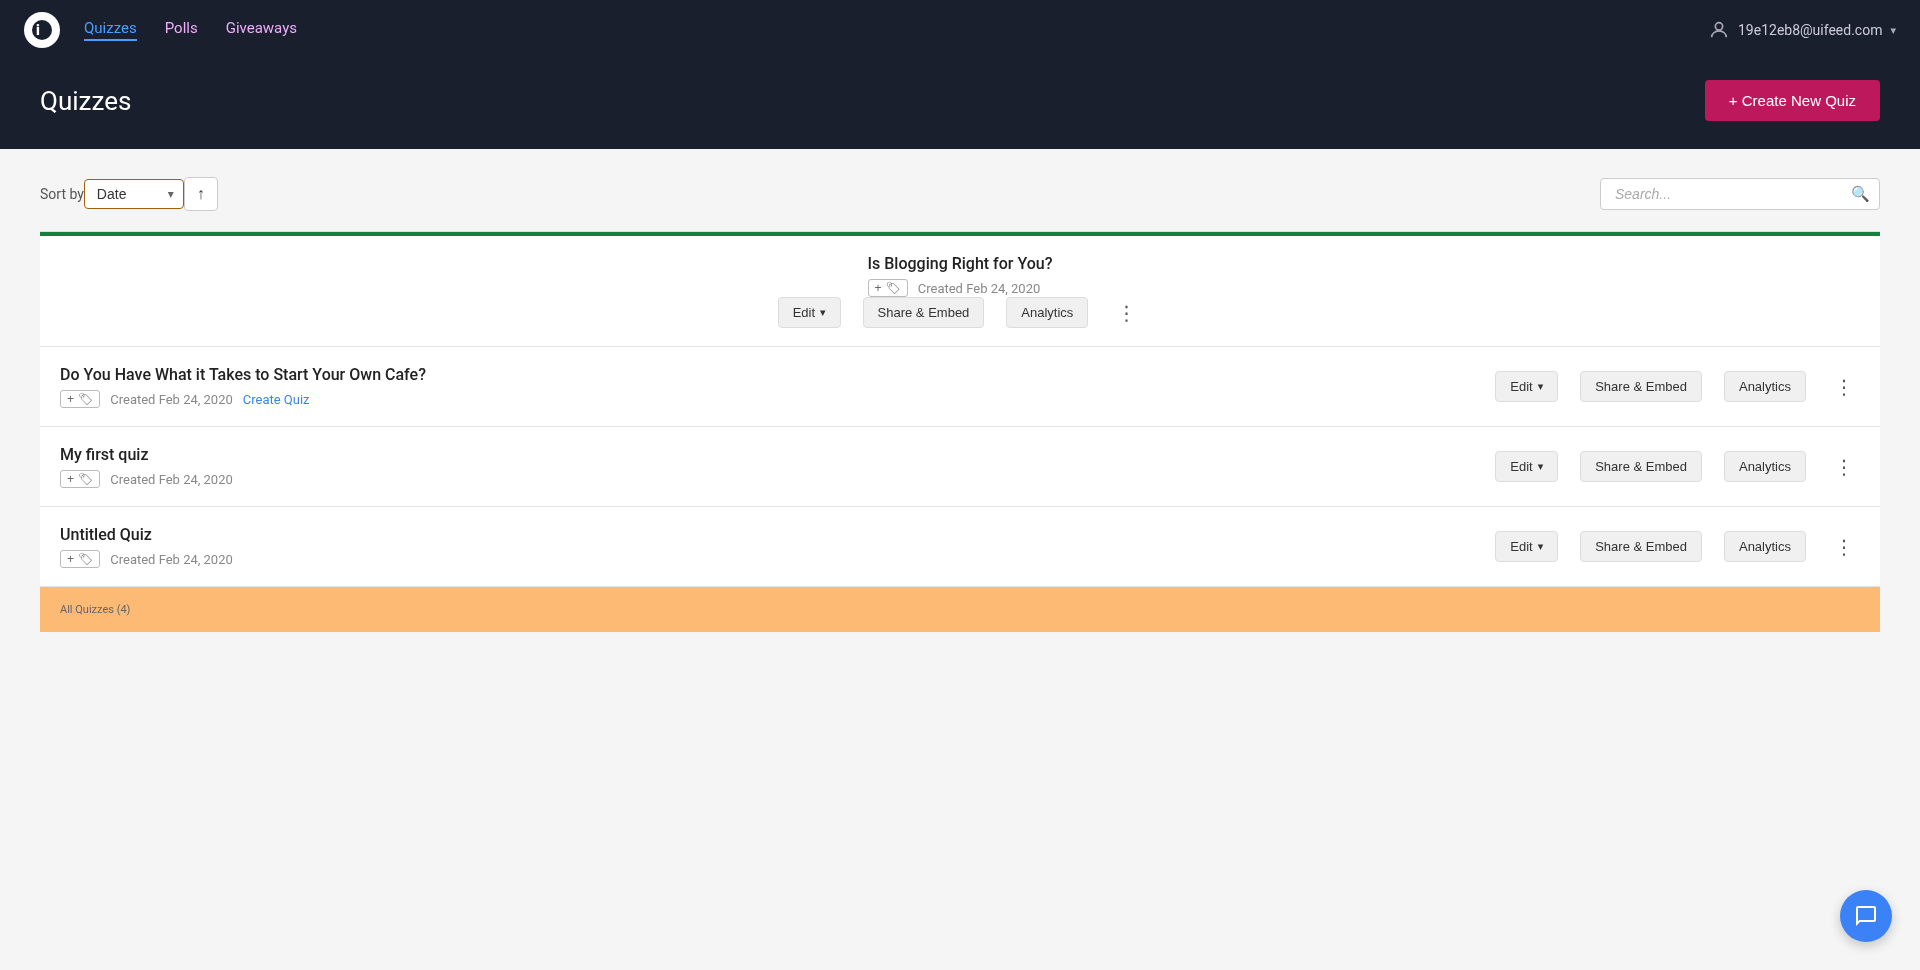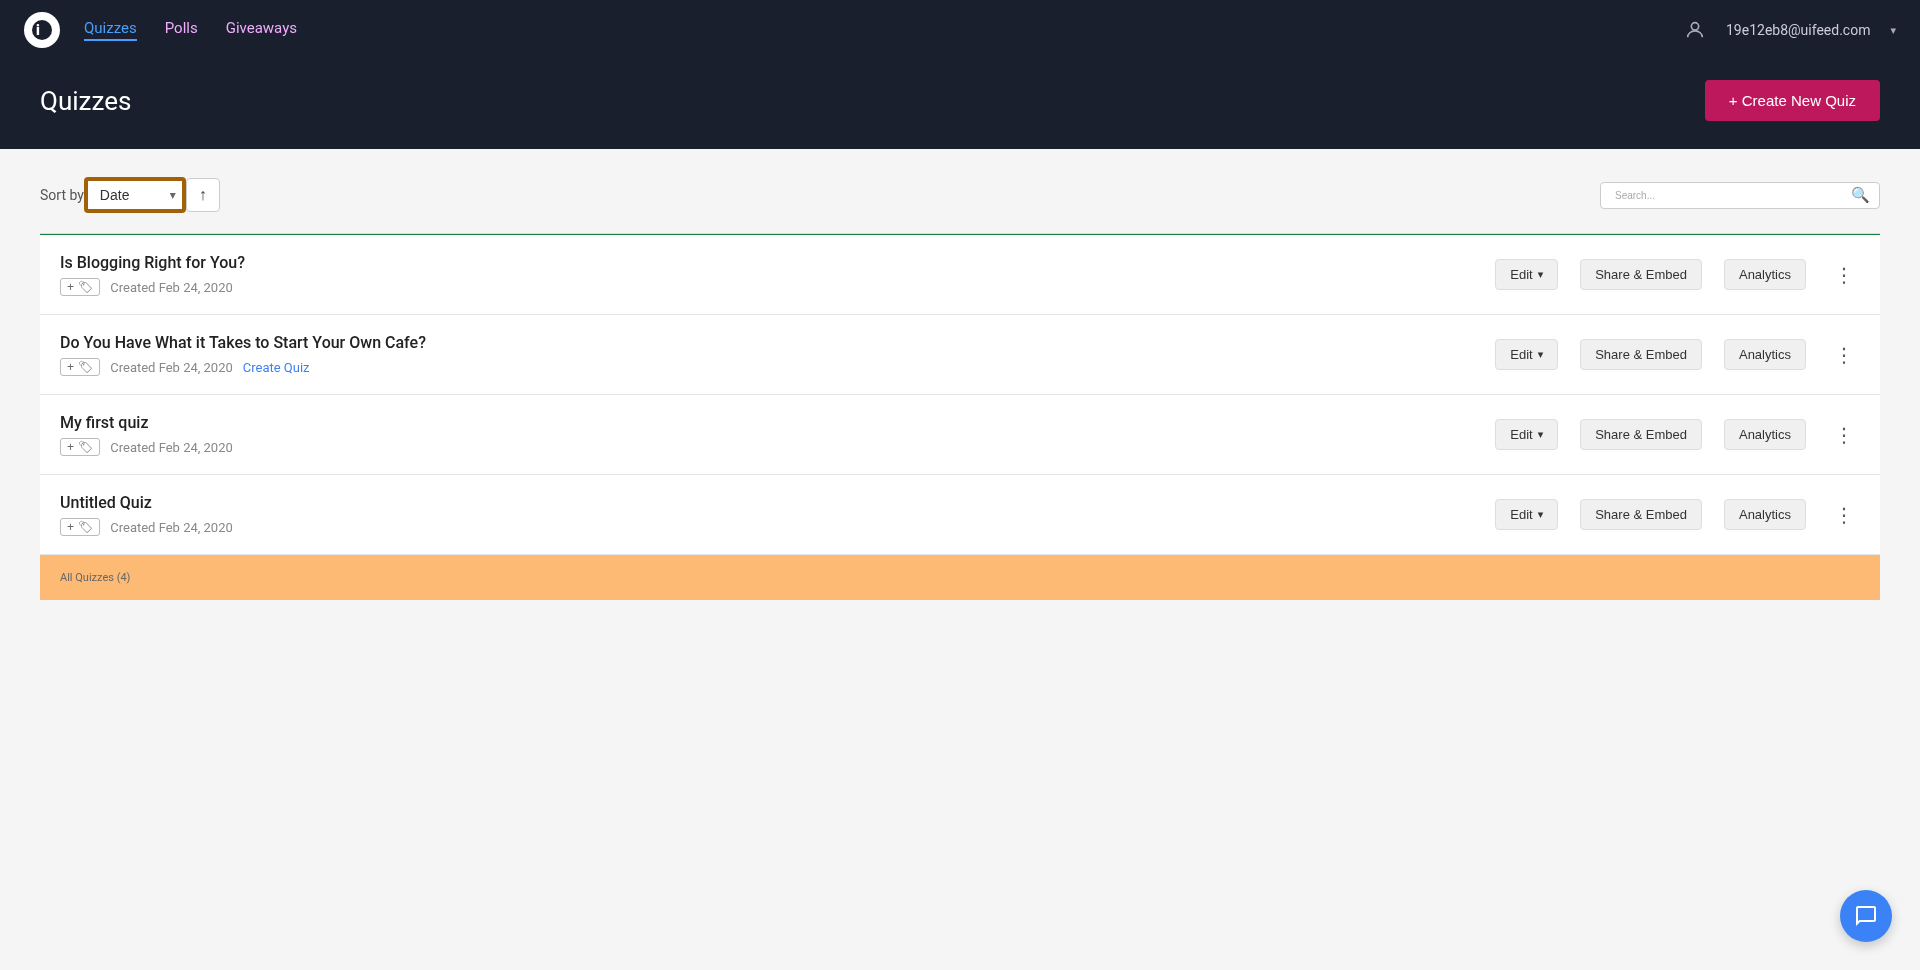--- a/index.html
+++ b/index.html
@@ -40,21 +40,21 @@
       text-decoration: none;
     }
     .nav-item.active {
       color: #4a9eff;
       border-bottom: 2px solid #4a9eff;
       padding-bottom: 2px;
     }
     .user-menu {
       display: flex;
       align-items: center;
-      gap: 20px;
+      gap: 8px;
       color: #ccd;
       font-size: 14px;
       cursor: pointer;
     }
     .user-icon {
       width: 22px;
       height: 22px;
       color: #aab;
     }
     .chevron-down {
@@ -111,21 +111,21 @@
       color: #555;
     }
     .sort-select-wrapper {
       position: relative;
       display: flex;
       align-items: center;
     }
     .sort-select {
       appearance: none;
       background: #fff;
-      border: 4px solid #a16207;
+      border: 1px solid #a16207;
       border-radius: 4px;
       padding: 6px 32px 6px 12px;
       font-size: 14px;
       color: #333;
       cursor: pointer;
       min-width: 100px;
     }
     .sort-select-arrow {
       position: absolute;
       right: 10px;
@@ -147,23 +147,24 @@
       color: #444;
     }
     .search-wrapper {
       position: relative;
     }
     .search-input {
       background: #fff;
       border: 1px solid #ccc;
       border-radius: 4px;
       padding: 7px 36px 7px 14px;
-      font-size: 10px;
+      font-size: 14px;
       color: #333;
       width: 280px;
+      font-style: italic;
     }
     .search-input::placeholder { color: #aaa; }
     .search-icon {
       position: absolute;
       right: 10px;
       top: 50%;
       transform: translateY(-50%);
       color: #888;
       font-size: 15px;
     }
@@ -179,21 +180,22 @@
     .quiz-list { }
     .quiz-row {
       background: #fff;
       border-bottom: 1px solid #e5e5e5;
       padding: 18px 20px;
       display: flex;
       align-items: center;
       justify-content: space-between;
     }
     .quiz-row:first-child {
-      border-top: 1px solid #15803d;
+      border-top: 4px solid #15803d;
+      flex-direction: column;
     }
     .quiz-info { }
     .quiz-title {
       font-size: 16px;
       font-weight: 500;
       color: #222;
       margin-bottom: 6px;
     }
     .quiz-meta {
       display: flex;

